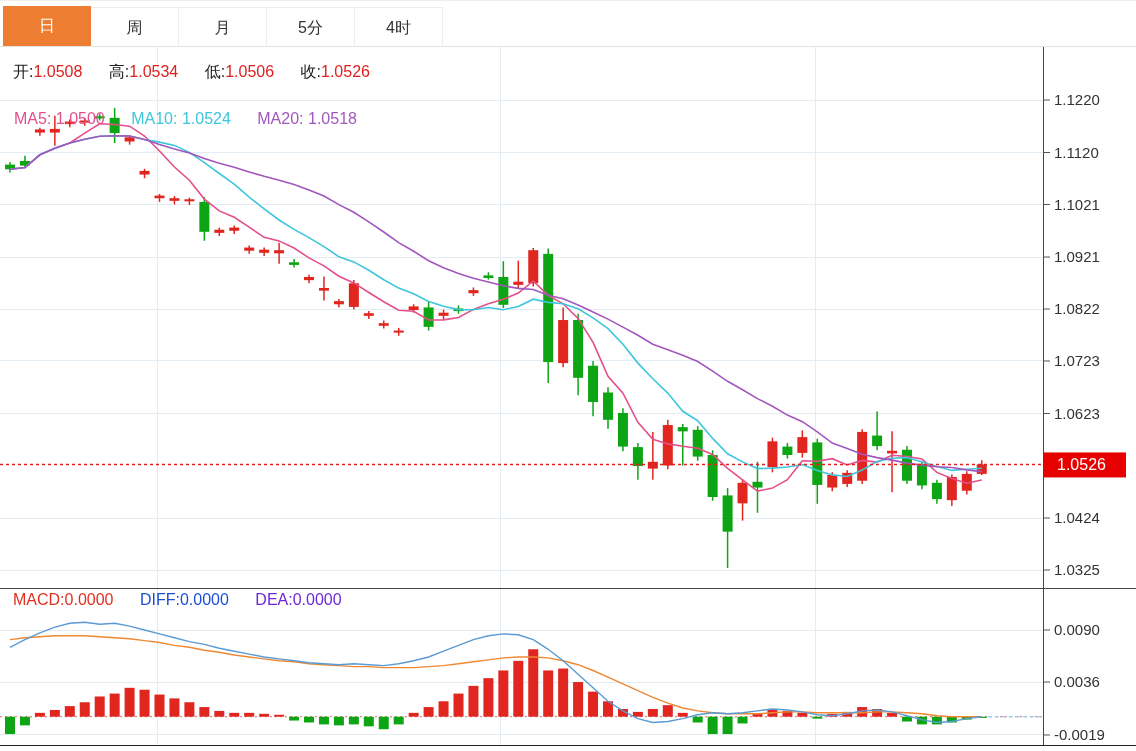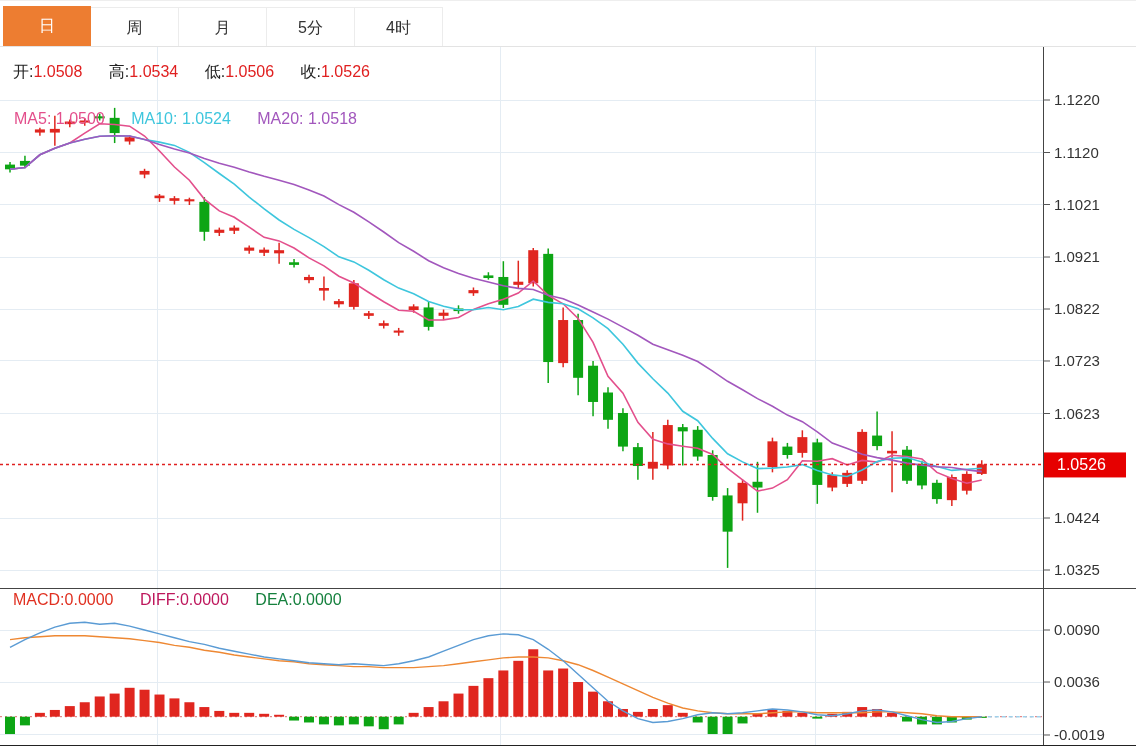--- a/index.html
+++ b/index.html
@@ -14,21 +14,21 @@
   .tab.active{background:#ed7d31;color:#fff;height:40px;line-height:40px;border:none;}
   
   .legend{position:absolute;z-index:4;font-size:16px;white-space:nowrap;}
   .legend .lbl{color:#222;}
   .legend .red{color:#e02020;}
   .legend .grp{margin-right:22px;}
   #ohlc-row{left:13px;top:62px;}
   #ma-row{left:14px;top:82px;margin-top:28px;}
   #macd-row{left:13px;top:591px;}
   .ma5{color:#e34f8c;} .ma10{color:#3ec6dd;} .ma20{color:#a257bd;}
-  .mlbl{color:#e03020;text-align:center;} .dlbl{color:#be185d;} .al_dea{color:#15803d;}
+  .mlbl{color:#e03020;text-align:center;} .dlbl{color:#1d4ed8;} .al_dea{color:#6d28d9;}
 </style>
 </head>
 <body>
 
 <div class="app">
 
   <svg id="chart" width="1136" height="751" viewBox="0 0 1136 751">
       <line x1="0" y1="100" x2="1043" y2="100" stroke="#e4ecf3" stroke-width="1" shape-rendering="crispEdges"></line>
       <line x1="0" y1="152.5139664804469" x2="1043" y2="152.5139664804469" stroke="#e4ecf3" stroke-width="1" shape-rendering="crispEdges"></line>
       <line x1="0" y1="204.50279329608938" x2="1043" y2="204.50279329608938" stroke="#e4ecf3" stroke-width="1" shape-rendering="crispEdges"></line>

